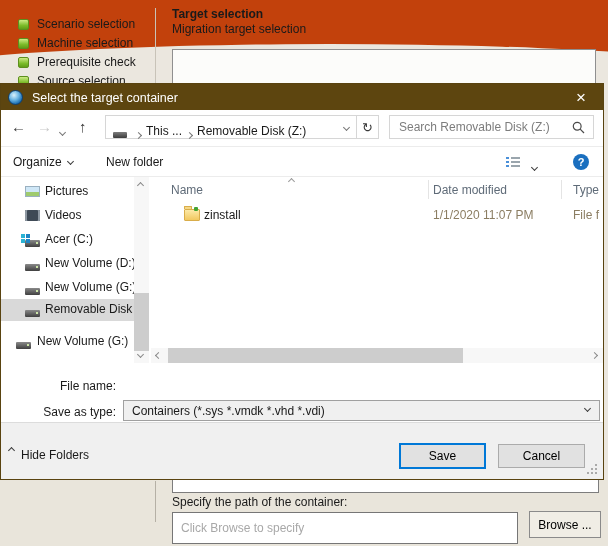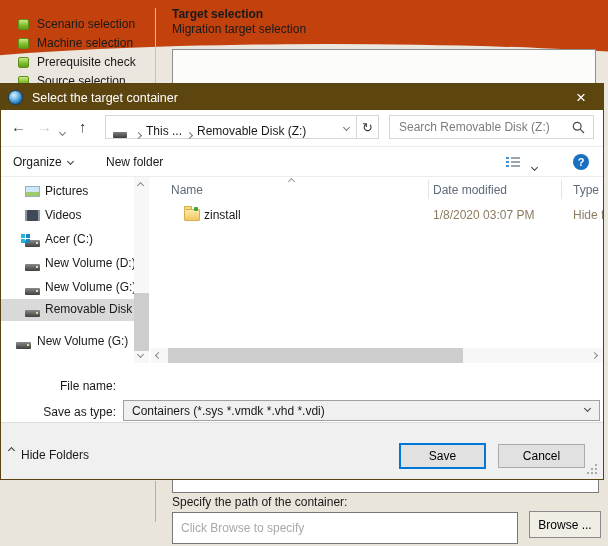--- a/index.html
+++ b/index.html
@@ -272,22 +272,22 @@
           <i class="chev up sort"></i>
           <span class="col c1">Name</span>
           <span class="colsep s1"></span>
           <span class="col c2">Date modified</span>
           <span class="colsep s2"></span>
           <span class="col c3">Type</span>
         </div>
         <div class="flrow">
           <span class="folder"></span>
           <span class="fname">zinstall</span>
-          <span class="fdate">1/8/2020 03:07 PM</span>
-          <span class="ftype">Hide f</span>
+          <span class="fdate">1/1/2020 11:07 PM</span>
+          <span class="ftype">File f</span>
         </div>
         <div class="hscroll">
           <i class="chev left sb"></i>
           <div class="hthumb"></div>
           <i class="chev right sb"></i>
         </div>
       </div>
     </div>
 
     <span class="flabel fn">File name:</span>

